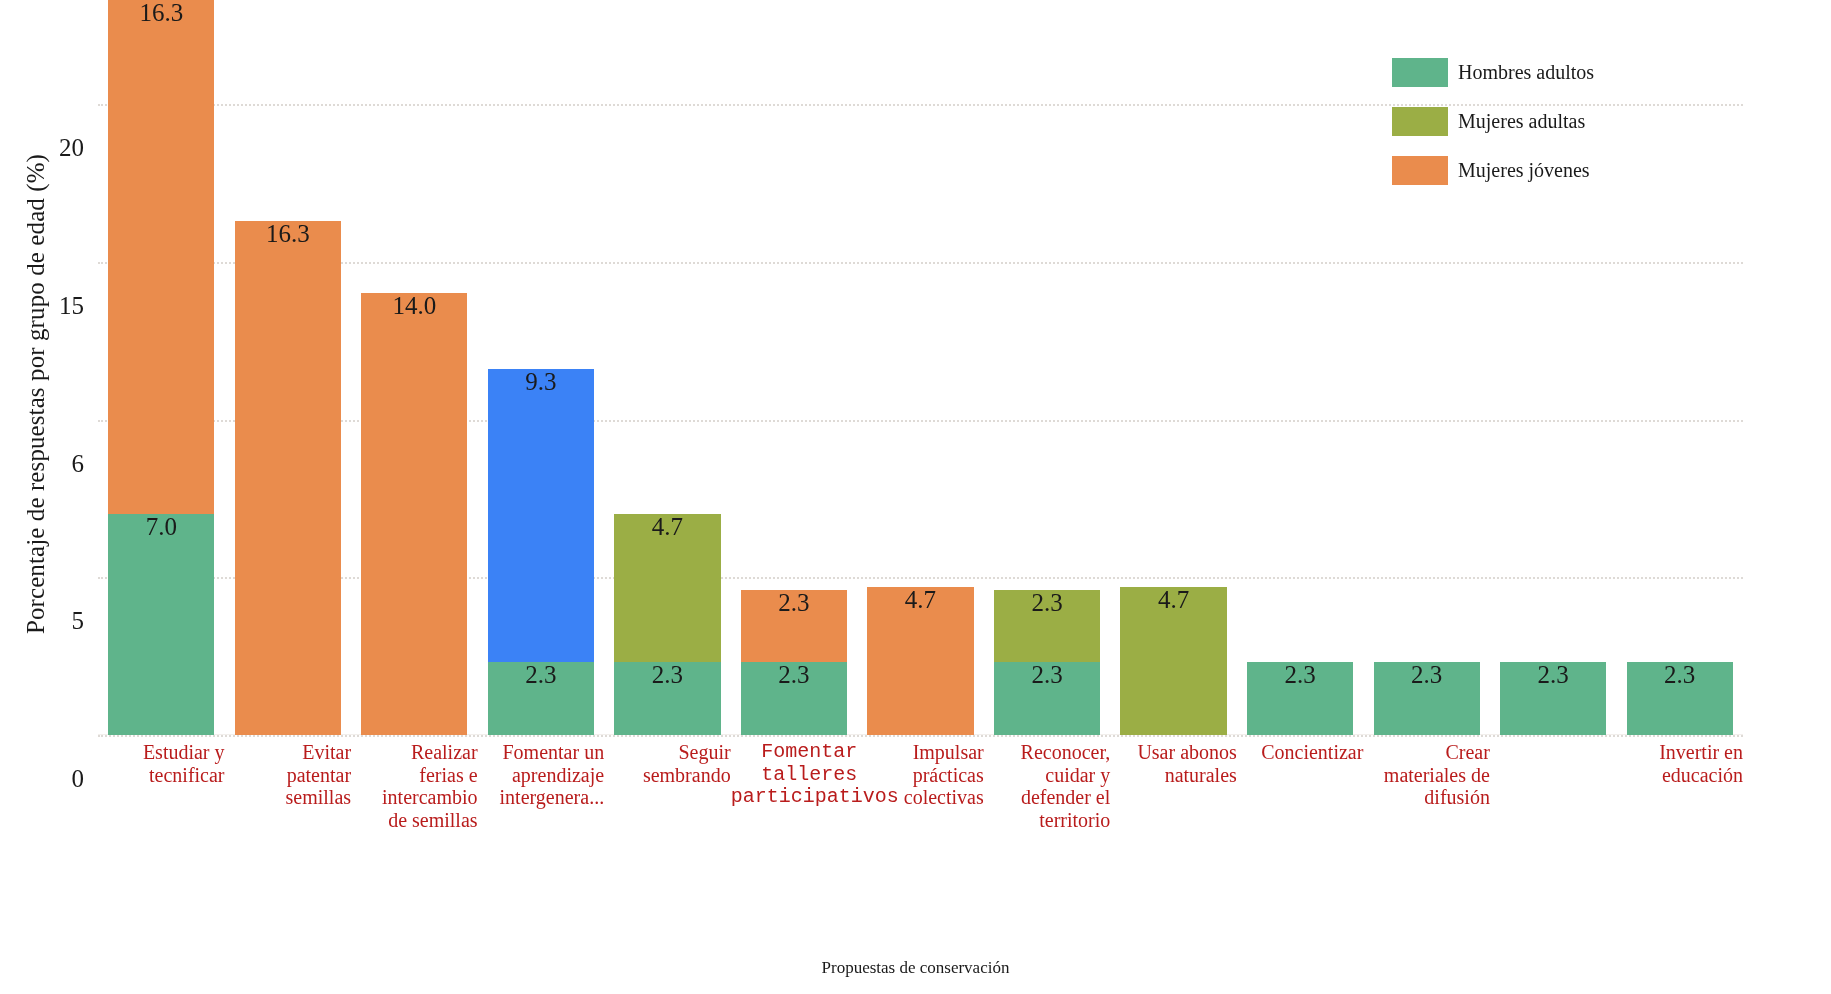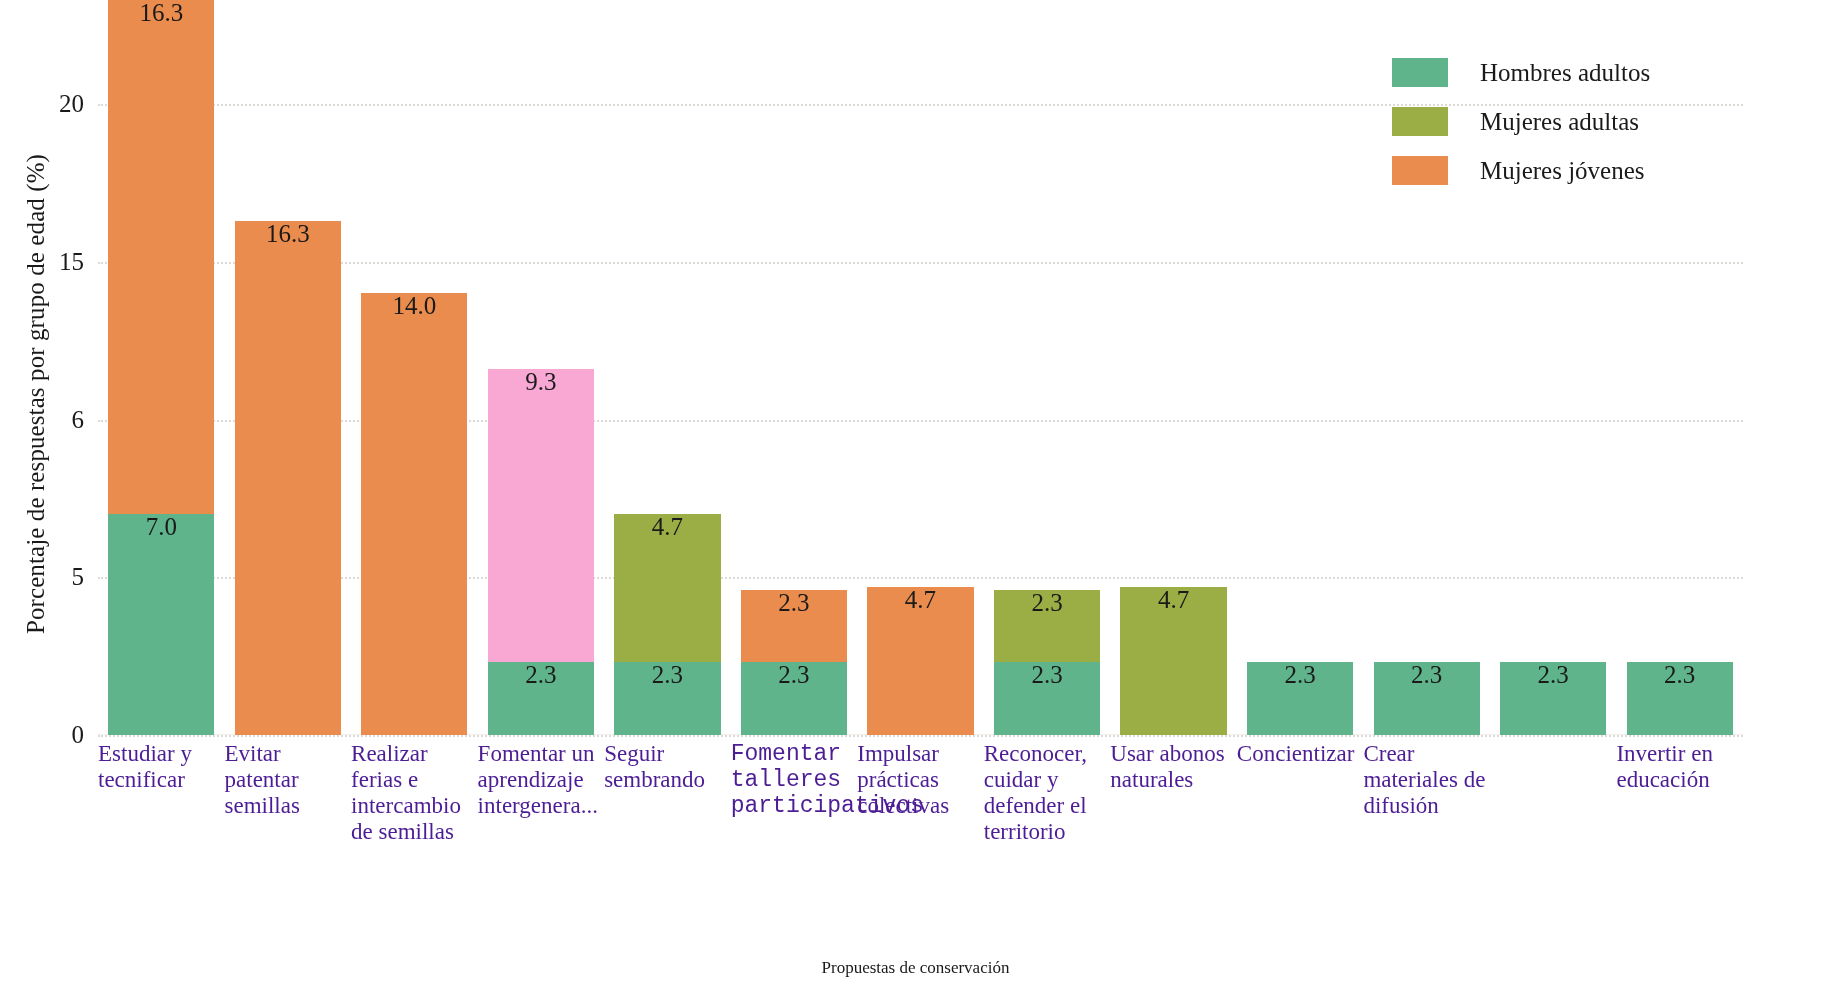--- a/index.html
+++ b/index.html
@@ -73,20 +73,21 @@
   }
 
   .ytick-label {
     position: absolute;
     right: 1747px;
     width: 60px;
     text-align: right;
     font-size: 25px;
     color: #1a1a1a;
     transform: translateY(-50%);
+    margin-top: 44px;
   }
 
   
   #bars-layer {
     position: absolute;
     left: 98px;
     top: 0;
     width: 1645px;
     height: 735px;
   }
@@ -117,24 +118,24 @@
     position: absolute;
     left: 98px;
     top: 741px;
     width: 1645px;
     height: 150px;
   }
 
   .xtick-label {
     position: absolute;
     top: 0;
-    text-align: left;
-    font-size: 23px;
+    text-align: right;
+    font-size: 20px;
     line-height: 1.13;
-    color: #4c1d95;
+    color: #b91c1c;
   }
 
   
   #legend {
     position: absolute;
     left: 1392px;
     top: 48px;
     width: 330px;
   }
 
@@ -144,22 +145,22 @@
     height: 49px;
   }
 
   .legend-swatch {
     width: 56px;
     height: 29px;
     flex: 0 0 auto;
   }
 
   .legend-label {
-    margin-left: 32px;
-    font-size: 25px;
+    margin-left: 10px;
+    font-size: 20px;
     color: #1a1a1a;
     white-space: nowrap;
   }
 </style>
 </head>
 <body>
 
 <div id="chart-root">
 
   <div id="y-axis-title">Porcentaje de respuestas por grupo de edad (%)</div>
@@ -199,21 +200,21 @@
       </div>
       <div class="bar-group" style="left: 263.2px; width: 106.292px; height: 735px;">
         <div class="bar-seg" style="bottom: 0px; height: 441.631px; background: rgb(234, 140, 77);">
           <span class="seg-value">14.0</span>
         </div>
       </div>
       <div class="bar-group" style="left: 389.738px; width: 106.292px; height: 735px;">
         <div class="bar-seg" style="bottom: 0px; height: 72.5536px; background: rgb(95, 180, 139);">
           <span class="seg-value">2.3</span>
         </div>
-        <div class="bar-seg" style="bottom: 72.5536px; height: 293.369px; background: #f9a8d4;">
+        <div class="bar-seg" style="bottom: 72.5536px; height: 293.369px; background: #3b82f6;">
           <span class="seg-value">9.3</span>
         </div>
       </div>
       <div class="bar-group" style="left: 516.277px; width: 106.292px; height: 735px;">
         <div class="bar-seg" style="bottom: 0px; height: 72.5536px; background: rgb(95, 180, 139);">
           <span class="seg-value">2.3</span>
         </div>
         <div class="bar-seg" style="bottom: 72.5536px; height: 148.262px; background: rgb(155, 174, 69);">
           <span class="seg-value">4.7</span>
         </div>

